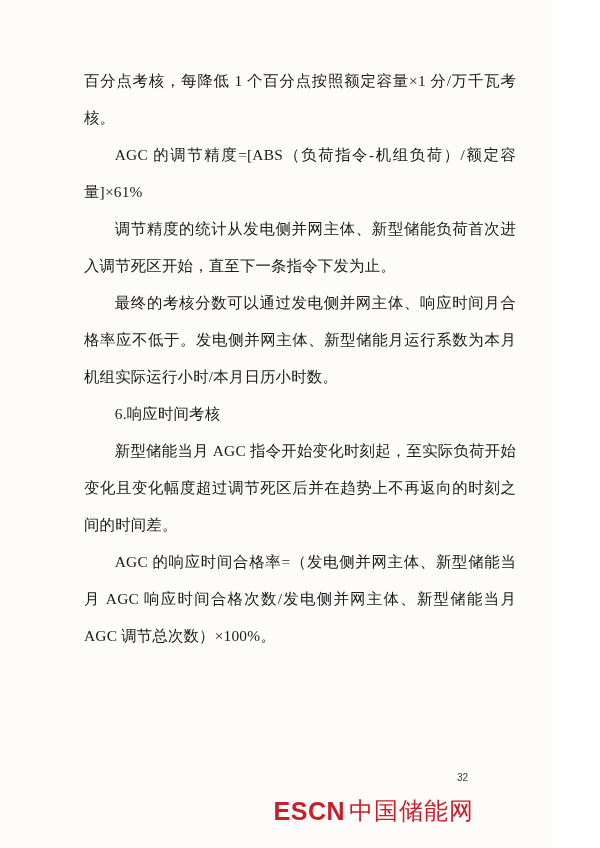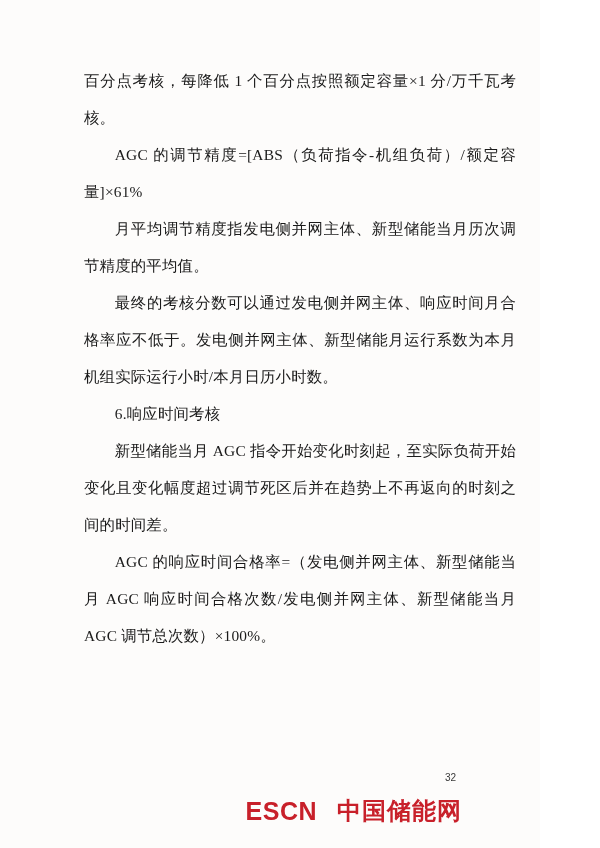--- a/index.html
+++ b/index.html
@@ -14,20 +14,21 @@
     position: relative;
     overflow: hidden;
   }
   .page {
     position: absolute;
     left: 0;
     top: 0;
     width: 540px;
     height: 848px;
     background: #fdfcfb;
+    padding-left: 12px;
   }
   .content {
     position: absolute;
     left: 84px;
     top: 62px;
     width: 432px;
   }
   .para {
     font-size: 15.4px;
     line-height: 37px;
@@ -48,46 +49,46 @@
     font-size: 10px;
     color: #3a3a3a;
     font-family: "Liberation Sans", sans-serif;
   }
   .footer-logo {
     position: absolute;
     right: 78px;
     top: 795px;
     display: flex;
     align-items: center;
-    gap: 20px;
+    gap: 4px;
   }
   .logo-escn {
     font-family: "Liberation Sans", sans-serif;
     font-weight: bold;
     font-size: 25px;
     color: #c8202a;
     letter-spacing: 0.5px;
   }
   .logo-cn {
     font-family: "Liberation Sans", sans-serif;
-    font-weight: bold;
+    font-weight: normal;
     font-size: 24px;
     color: #c8202a;
     letter-spacing: 1px;
   }
 </style>
 </head>
 <body>
 
 <div class="page">
 
   <div class="content">
     <p class="para">百分点考核，每降低 1 个百分点按照额定容量×1 分/万千瓦考核。</p>
     <p class="para indent">AGC 的调节精度=[ABS（负荷指令-机组负荷）/额定容量]×61%</p>
-    <p class="para indent">月平均调节精度指发电侧并网主体、新型储能当月历次调节精度的平均值。</p>
+    <p class="para indent">调节精度的统计从发电侧并网主体、新型储能负荷首次进入调节死区开始，直至下一条指令下发为止。</p>
     <p class="para indent">最终的考核分数可以通过发电侧并网主体、响应时间月合格率应不低于。发电侧并网主体、新型储能月运行系数为本月机组实际运行小时/本月日历小时数。</p>
     <p class="para indent">6.响应时间考核</p>
     <p class="para indent">新型储能当月 AGC 指令开始变化时刻起，至实际负荷开始变化且变化幅度超过调节死区后并在趋势上不再返向的时刻之间的时间差。</p>
     <p class="para indent">AGC 的响应时间合格率=（发电侧并网主体、新型储能当月 AGC 响应时间合格次数/发电侧并网主体、新型储能当月 AGC 调节总次数）×100%。</p>
   </div>
 
   <div class="page-number">32</div>
 
   <div class="footer-logo">
     <span class="logo-escn">ESCN</span>

